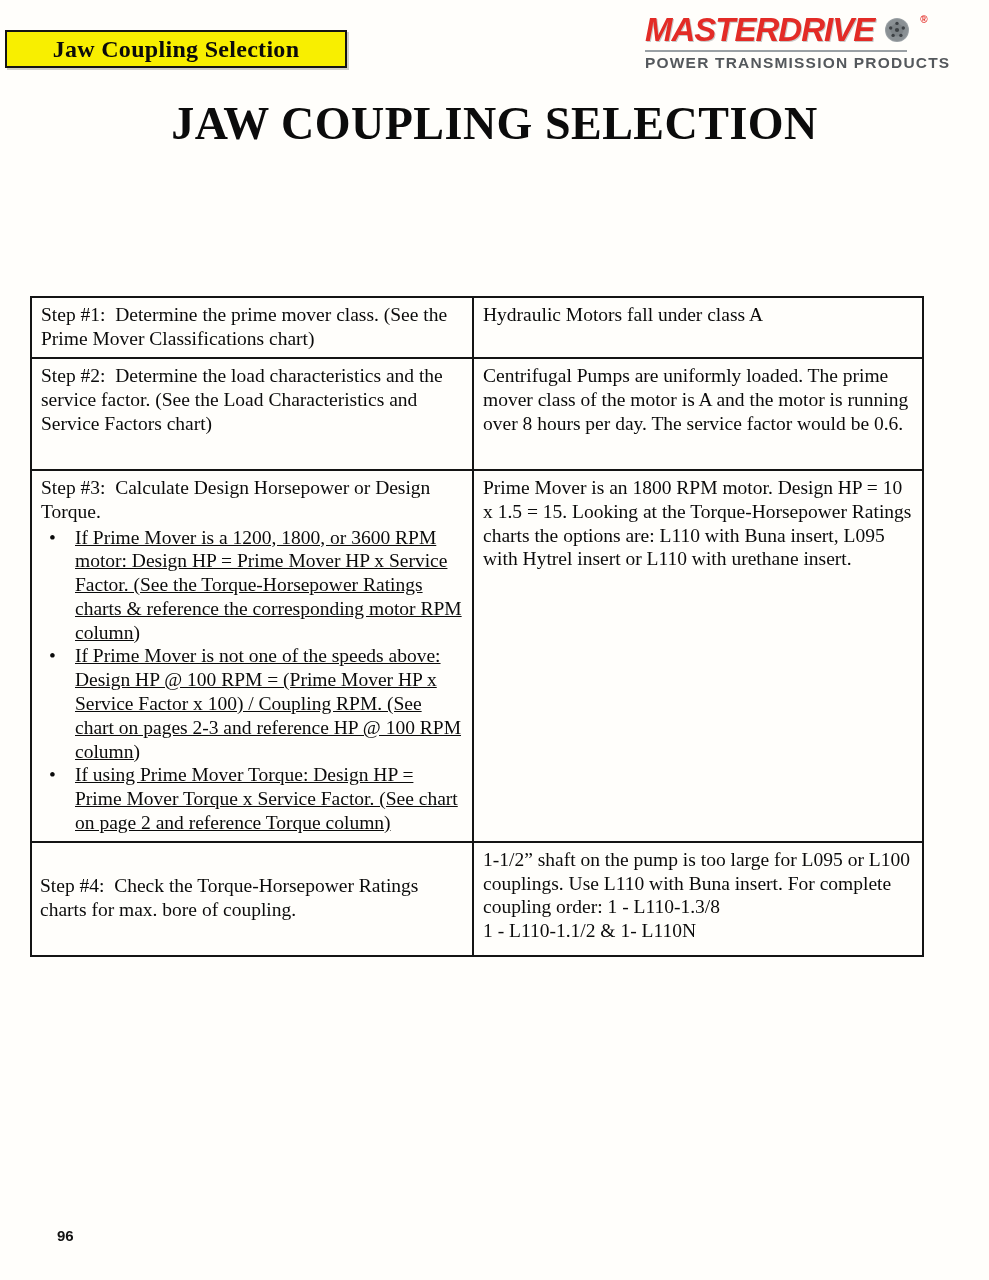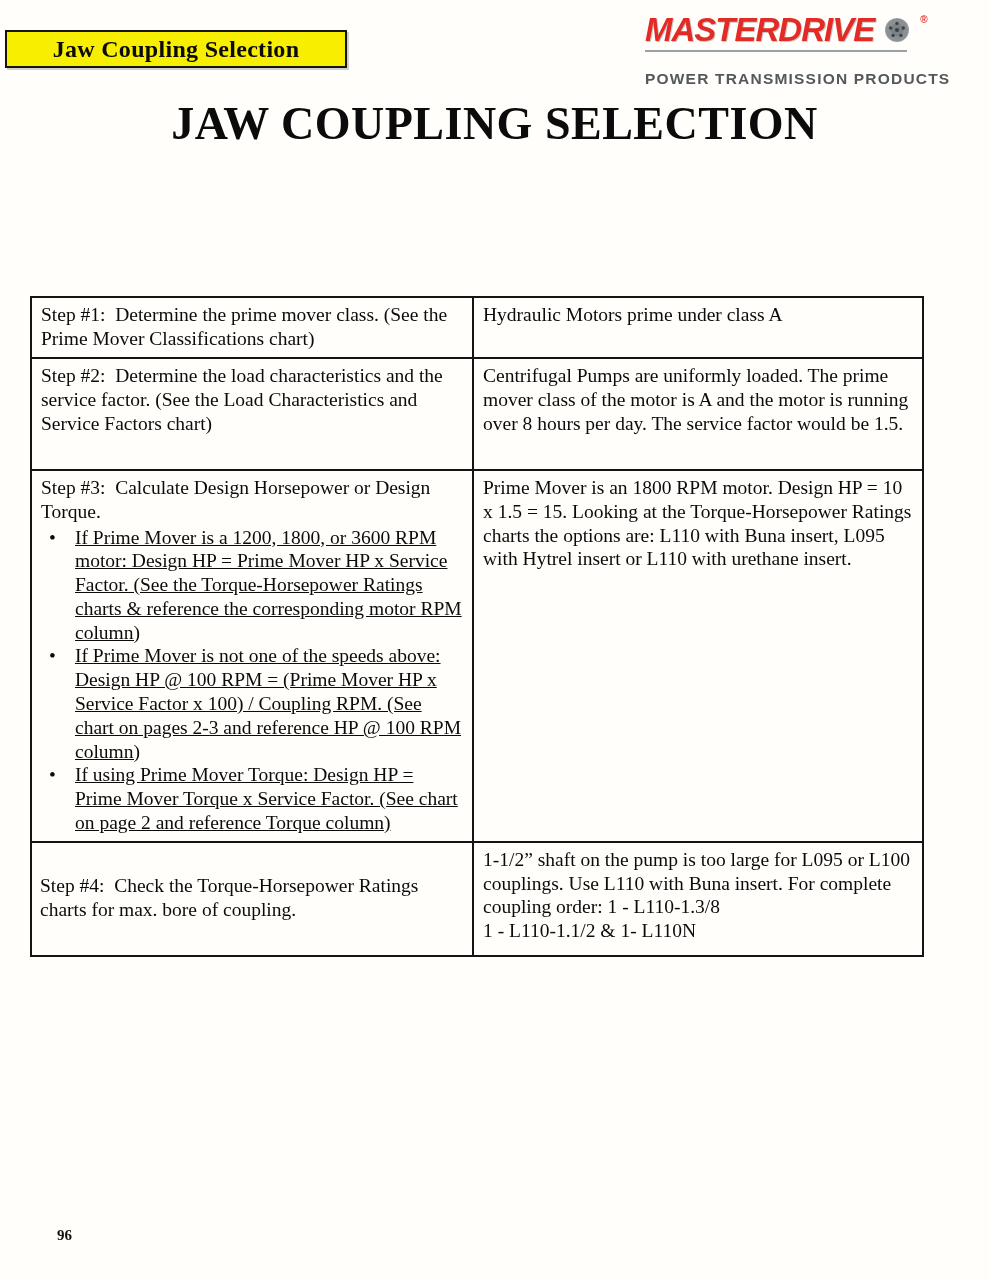--- a/index.html
+++ b/index.html
@@ -64,21 +64,21 @@
   .reg-mark {
     color: #e32b26;
     font-family: "Liberation Sans", sans-serif;
     font-size: 10px;
     font-weight: bold;
     margin-top: 1px;
   }
   .logo-tagline {
     margin-top: 3px;
     border-top: 2px solid #9aa0a4;
-    padding-top: 18px;
+    padding-top: 2px;
     font-family: "Liberation Sans", sans-serif;
     font-weight: bold;
     font-size: 15.5px;
     letter-spacing: 1.2px;
     color: #54585c;
     white-space: nowrap;
   }
 
   
   .title {
@@ -141,21 +141,21 @@
     flex: 0 0 34px;
     padding-left: 8px;
   }
   .bullet-text { flex: 1 1 auto; text-decoration: underline; }
 
   
   .page-number {
     position: absolute;
     left: 57px;
     top: 1227px;
-    font-family: Liberation Serif, serif;
+    font-family: Liberation Sans, sans-serif;
     font-weight: bold;
     font-size: 15px;
     color: #111;
   }
 </style>
 </head>
 <body>
 
 <div class="page">
 
@@ -187,29 +187,29 @@
   <h1 class="title">JAW COUPLING SELECTION</h1>
 
 
   <table class="steps">
     <tbody>
       <tr class="row-1">
         <td class="col-step">
           <span class="pre">Step #1:  Determine the prime mover class. (See the Prime Mover Classifications chart)</span>
         </td>
         <td class="col-result">
-          <span class="pre">Hydraulic Motors prime under class A</span>
+          <span class="pre">Hydraulic Motors fall under class A</span>
         </td>
       </tr>
       <tr class="row-2">
         <td class="col-step">
           <span class="pre">Step #2:  Determine the load characteristics and the service factor. (See the Load Characteristics and Service Factors chart)</span>
         </td>
         <td class="col-result">
-          <span class="pre">Centrifugal Pumps are uniformly loaded. The prime mover class of the motor is A and the motor is running over 8 hours per day. The service factor would be 1.5.</span>
+          <span class="pre">Centrifugal Pumps are uniformly loaded. The prime mover class of the motor is A and the motor is running over 8 hours per day. The service factor would be 0.6.</span>
         </td>
       </tr>
       <tr class="row-3">
         <td class="col-step">
           <span class="pre">Step #3:  Calculate Design Horsepower or Design Torque.</span>
           <div class="bullet-list">
             <div class="bullet-row">
               <span class="bullet-glyph">•</span>
               <span class="bullet-text">If Prime Mover is a 1200, 1800, or 3600 RPM motor: Design HP = Prime Mover HP x Service Factor. (See the Torque-Horsepower Ratings charts &amp; reference the corresponding motor RPM column)</span>
             </div>

